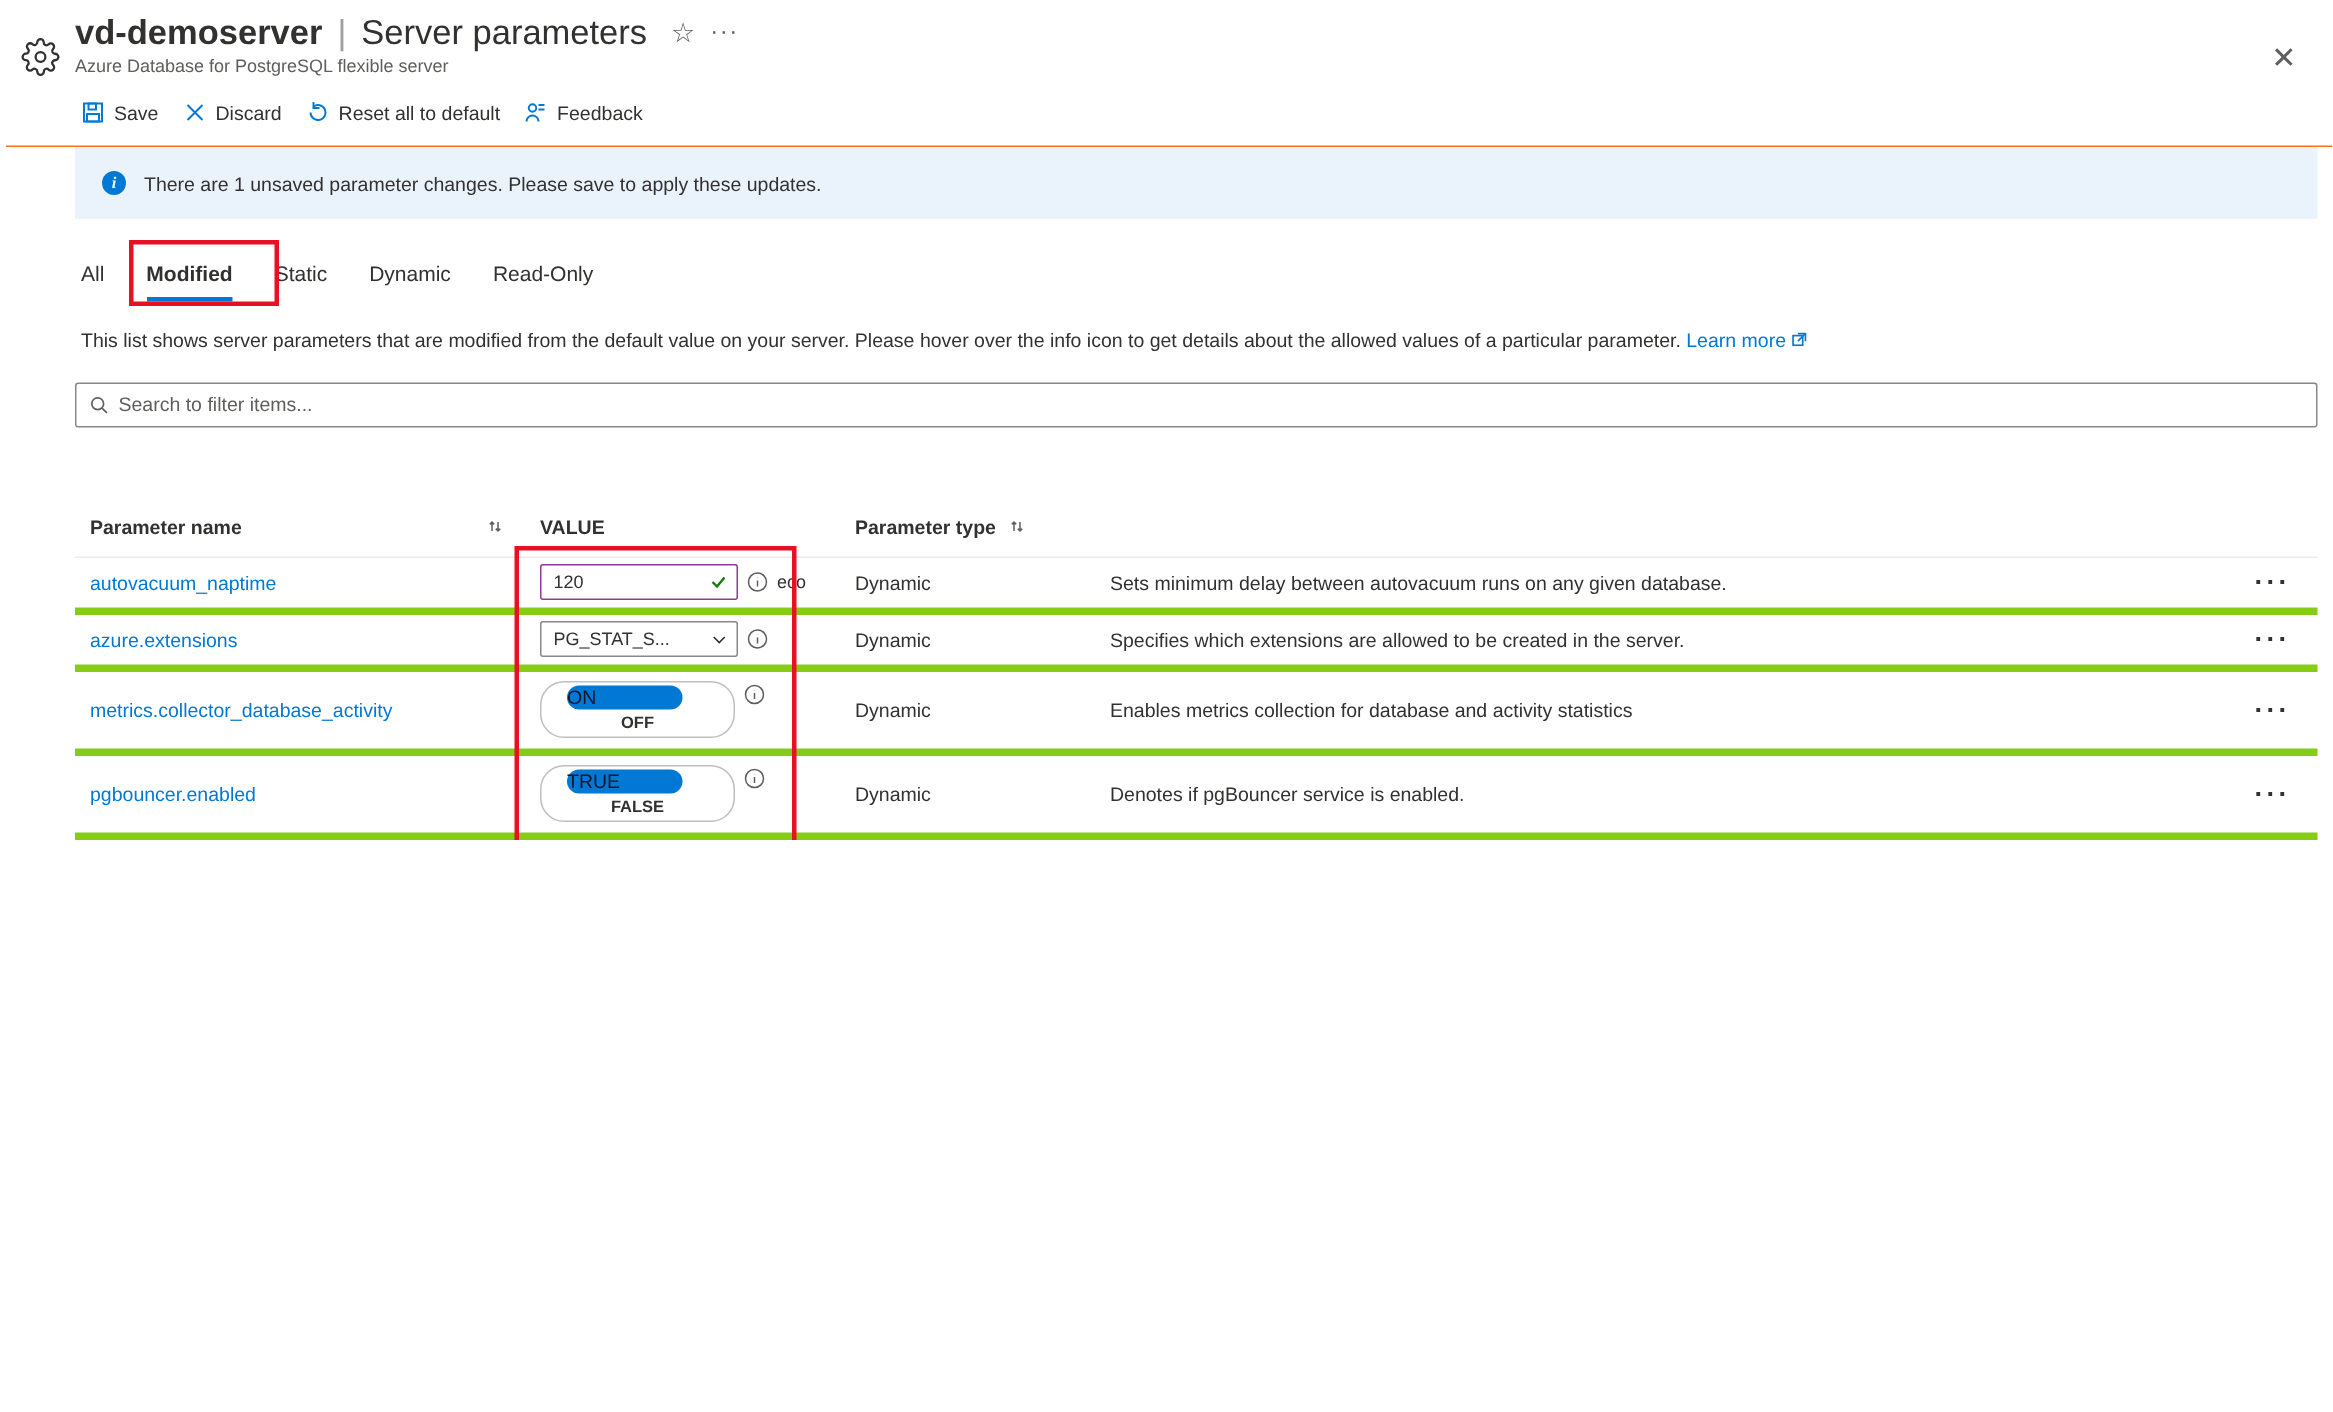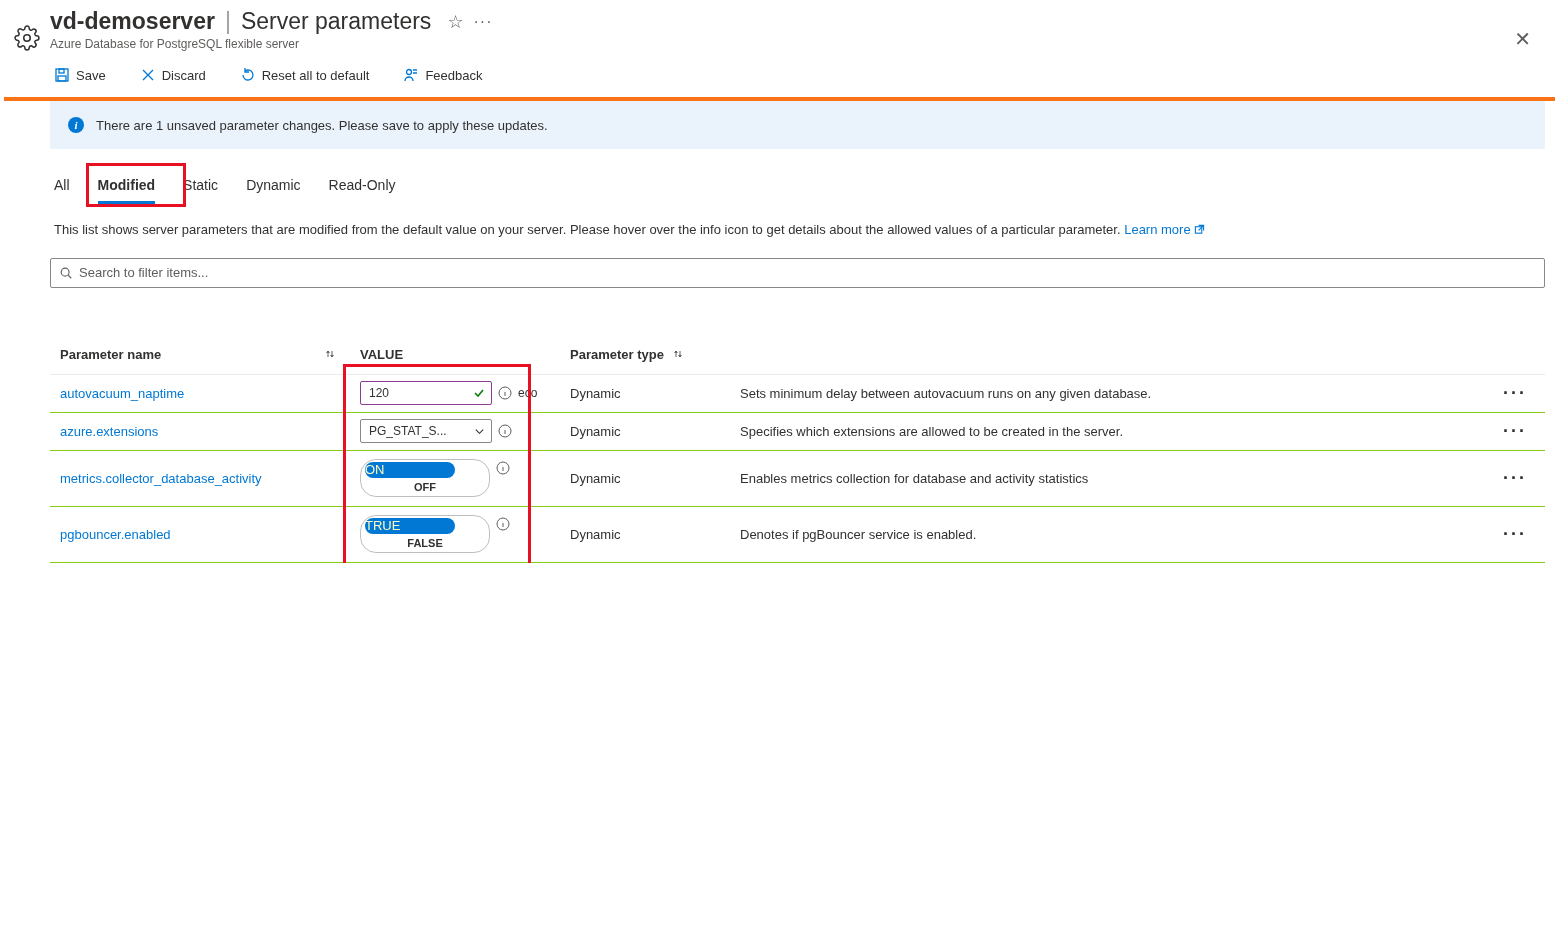--- a/index.html
+++ b/index.html
@@ -11,21 +11,21 @@
     .title-block { flex:1; }
     .title-line { display:flex; align-items:center; gap:10px; }
     .title-main { font-size:23px; font-weight:600; }
     .title-sep { font-size:23px; color:#a19f9d; font-weight:300; }
     .title-sub { font-size:23px; font-weight:400; }
     .star { font-size:18px; color:#605e5c; cursor:pointer; margin-left:6px; }
     .dots { font-size:16px; color:#605e5c; letter-spacing:1px; cursor:pointer; }
     .subtitle { font-size:12px; color:#605e5c; margin-top:2px; }
     .close-x { font-size:20px; color:#605e5c; cursor:pointer; font-weight:300; margin-top:2px; margin-right:4px; }
 
-    .toolbar { display:flex; align-items:center; gap:34px; padding:16px 0 14px 50px; border-bottom:4px solid #f97316; }
+    .toolbar { display:flex; align-items:center; gap:16px; padding:16px 0 14px 50px; border-bottom:1px solid #f97316; }
     .tb-btn { display:flex; align-items:center; gap:6px; color:#323130; cursor:pointer; font-size:13px; }
     .tb-ico { width:16px; height:16px; }
     .tb-ico.blue { color:#0078d4; }
 
     .content { padding:0 10px 0 46px; }
 
     .banner { background:#eaf3fc; display:flex; align-items:center; gap:12px; padding:16px 18px; margin-bottom:18px; }
     .info-circ { width:16px; height:16px; background:#0078d4; border-radius:50%; color:#fff; display:flex; align-items:center; justify-content:center; font-size:11px; font-weight:700; flex-shrink:0; font-style:italic; font-family:Georgia,serif; }
 
     .tabs { display:flex; gap:28px; padding:4px 4px 0 4px; }
@@ -43,37 +43,37 @@
 
     .grid-header { display:flex; align-items:center; border-bottom:1px solid #edebe9; height:40px; font-weight:600; font-size:13px;margin-top:47px; }
     .col-name { width:300px; display:flex; align-items:center; padding-left:10px; }
     .col-value { width:220px; padding-left:10px; }
     .col-type { width:170px; display:flex; align-items:center; }
     .col-desc { flex:1; }
     .col-act { width:60px; text-align:center; }
     .sort-ico { width:12px; height:12px; color:#605e5c; margin-left:auto; margin-right:14px; }
     .sort-ico2 { width:12px; height:12px; color:#605e5c; margin-left:8px; }
 
-    .grid-row { display:flex; align-items:center; border-bottom:1px solid #84cc16; min-height:38px; }
+    .grid-row { display:flex; align-items:center; border-bottom:5px solid #84cc16; min-height:38px; }
     .grid-row.tall { min-height:56px; }
     .param-link { color:#0078d4; text-decoration:none; cursor:pointer; }
     .row-dots { font-size:18px; font-weight:700; color:#323130; letter-spacing:2px; cursor:pointer; }
 
     .val-cell { display:flex; align-items:center; gap:6px; padding-right:6px; }
     .text-input { width:132px; height:24px; border:1px solid #8c3d91; border-radius:2px; padding:0 24px 0 8px; font-size:12px; position:relative; display:flex; align-items:center; }
     .text-input .check { position:absolute; right:6px; color:#107c10; width:12px; height:12px; }
     .info-i { width:14px; height:14px; color:#605e5c; cursor:pointer; }
     .extra-txt { font-size:12px; color:#323130; }
 
     .dropdown { width:132px; height:24px; border:1px solid #8a8886; border-radius:2px; padding:0 22px 0 8px; font-size:12px; display:flex; align-items:center; position:relative; cursor:pointer; overflow:hidden; }
     .dropdown .chev { position:absolute; right:6px; width:11px; height:11px; }
 
     .toggle { width:130px; height:38px; border:1px solid #bfbfbf; border-radius:16px; display:flex; flex-direction:column; overflow:hidden; cursor:pointer; }
     .toggle-half { flex:1; display:flex; align-items:center; justify-content:center; font-size:11px; font-weight:600; }
-    .toggle-on { background:#0078d4; color:#fef9c3; border-radius:14px; margin:2px 34px 0 4px; height:16px; flex:none; }
+    .toggle-on { background:#0078d4; color:#0f172a; border-radius:14px; margin:2px 34px 0 17px; height:16px; flex:none; }
     .toggle-off { color:#323130; }
 
     .red-box { position:absolute; border:3px solid #e81123; pointer-events:none; }
   </style>
 </head>
 <body>
 
 <div class="page" style="position:relative;">
 
   <div class="header-row">

